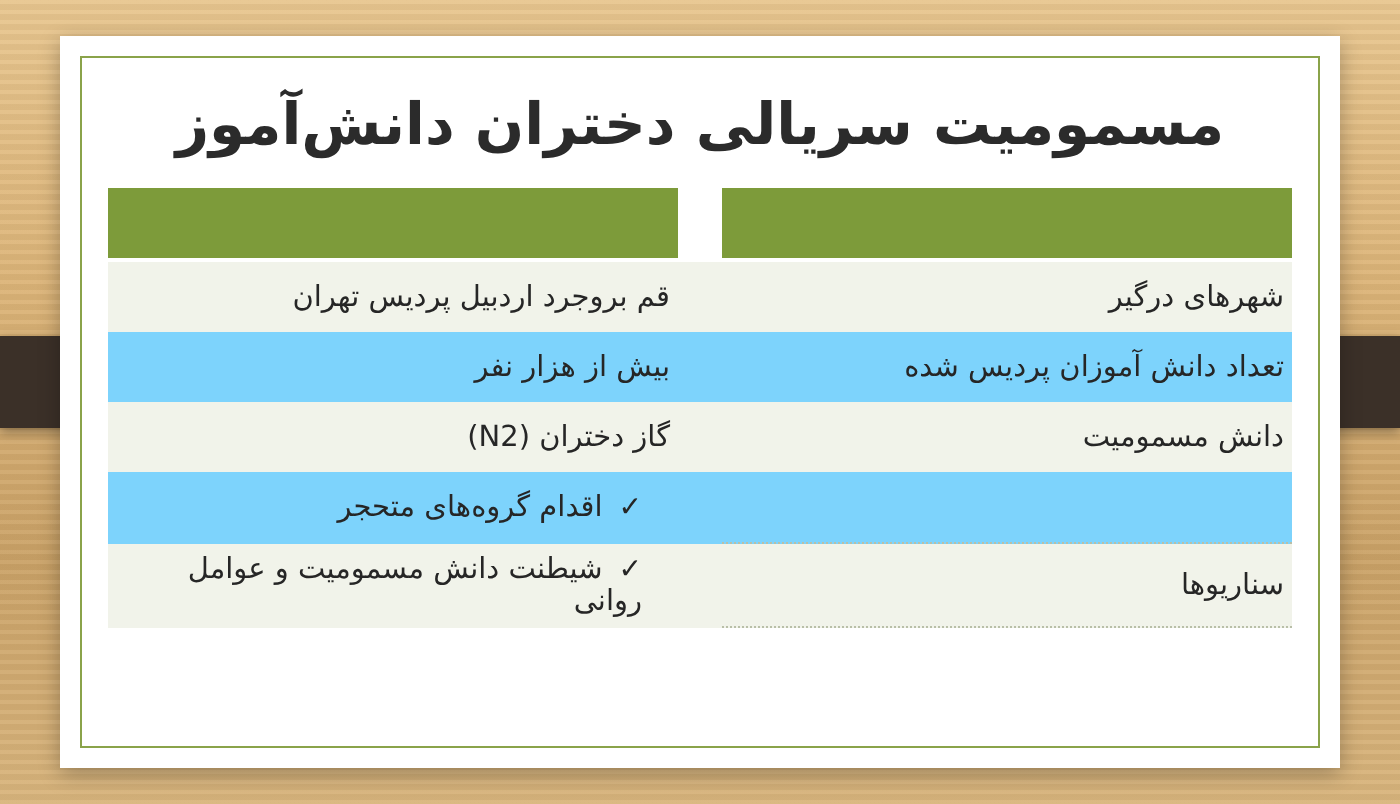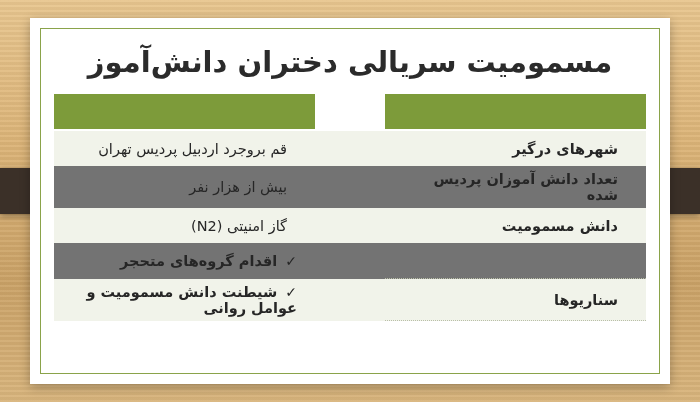--- a/index.html
+++ b/index.html
@@ -113,51 +113,50 @@
 
   
   table.info {
     width: 100%;
     border-collapse: collapse;
     table-layout: fixed;
     font-size: 14.5px;
     color: #262626;
   }
   table.info td {
-    padding: 5px 28px;
+    padding: 5px 4px;
     vertical-align: middle;
     height: 25px;
   }
   .hdr td {
     background: #7d9b3a;
     height: 22px;
     padding: 0;
     border-bottom: 2px solid #ffffff;
   }
   .hdr td.hdr-gap {
     background: #ffffff;
     width: 14px;
   }
   .row-label {
     width: 38%;
     text-align: right;
-    font-weight: bold;
+    font-weight: normal;
   }
   .row-value {
     text-align: right;
   }
   tr.shade td {
-    background: #737373;
+    background: #7dd3fc;
   }
   tr.plain td {
     background: #f1f3ea;
   }
   .bullet-row .row-value {
     padding-right: 18px;
-    font-weight: bold;
   }
   .check {
     display: inline-block;
     margin-left: 8px;
     color: #262626;
     font-size: 14px;
   }
   .scenario-label {
     vertical-align: middle;
   }
@@ -198,21 +197,21 @@
 
           <tr class="shade">
             <td class="row-label">تعداد دانش آموزان پردیس شده</td>
             <td></td>
             <td class="row-value">بیش از هزار نفر</td>
           </tr>
 
           <tr class="plain">
             <td class="row-label">دانش مسمومیت</td>
             <td></td>
-            <td class="row-value">گاز امنیتی  (N2)</td>
+            <td class="row-value">گاز دختران  (N2)</td>
           </tr>
 
           <tr class="shade bullet-row">
             <td class="row-label dotted-div"></td>
             <td></td>
             <td class="row-value">
               <span class="check">✓</span><span>اقدام گروه‌های متحجر</span>
             </td>
           </tr>
 

